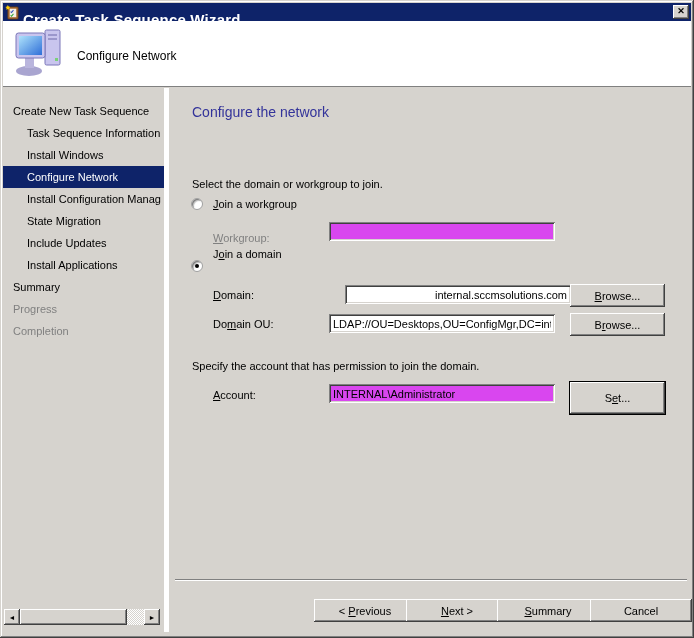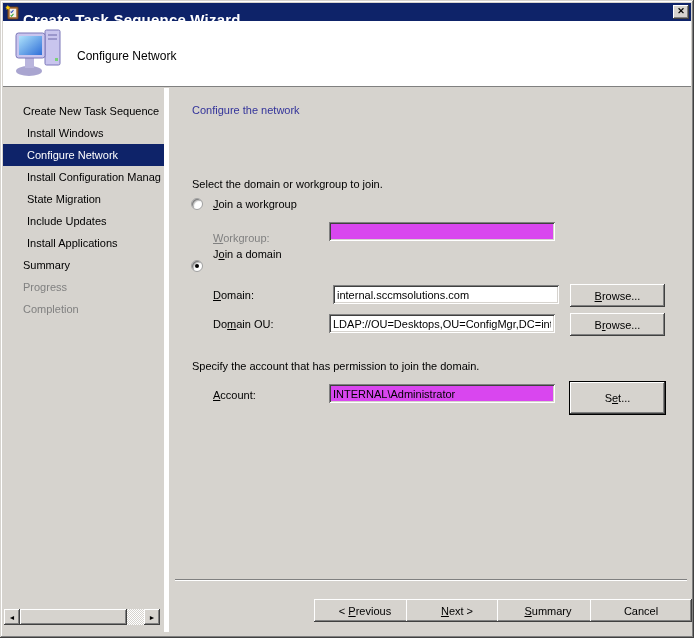--- a/index.html
+++ b/index.html
@@ -36,21 +36,21 @@
   }
   .hicon { position:absolute; left:11px; top:7px; }
   .htitle { position:absolute; left:74px; top:28px; font-size:12px; }
 
   
   .sidebar {
     position:absolute; left:3px; top:88px; width:161px; height:544px;
     background:#d6d3ce; overflow:hidden;
   }
   .steps { padding-top:12px; }
-  .step { height:22px; line-height:22px; padding-left:20px; white-space:nowrap; overflow:hidden; }
+  .step { height:22px; line-height:22px; padding-left:10px; white-space:nowrap; overflow:hidden; }
   .step.lvl1 { padding-left:24px; }
   .step.selected { background:#0e2369; color:#ffffff; }
   .step.disabled { color:#808080; }
 
   .divider { position:absolute; left:164px; top:88px; width:5px; height:544px; background:#ffffff; }
 
   
   .hscroll { position:absolute; left:4px; top:609px; width:156px; height:16px; display:flex; }
   .sbbtn {
     width:16px; height:16px; background:#d6d3ce; border:none; font-size:7px; color:#000;
@@ -61,21 +61,21 @@
   .sbthumb {
     width:107px; height:16px; background:#d6d3ce;
     box-shadow: inset -1px -1px 0 #404040, inset 1px 1px 0 #ffffff,
                 inset -2px -2px 0 #808080, inset 2px 2px 0 #d6d3ce;
   }
   .sbtrack { flex:1; background:repeating-conic-gradient(#ffffff 0% 25%, #d6d3ce 0% 50%); background-size:2px 2px; }
 
   
   .main { position:absolute; left:169px; top:88px; width:522px; height:544px; background:#d6d3ce; }
   .main .abs { position:absolute; }
-  .pageheading { font-size:11px; color:#33339a;text-align:right; }
+  .pageheading { font-size:14px; color:#33339a;text-align:right; }
   .graylbl { color:#808080; }
 
   .radio {
     width:12px; height:12px; border-radius:50%; background:#ffffff; position:absolute;
     box-shadow: inset 1px 1px 0 #808080, inset -1px -1px 0 #ffffff, inset 2px 2px 1px #40404055;
     border:1px solid #a0a0a0;
   }
   .radio.checked::after {
     content:""; position:absolute; left:3px; top:3px; width:4px; height:4px; border-radius:50%; background:#000;
   }
@@ -148,20 +148,21 @@
         <rect x="2" y="5" width="29" height="25" rx="2.5" fill="#c9c5ee" stroke="#7b77b8"></rect>
         <rect x="5" y="8" width="23" height="19" fill="url(#scr)"></rect>
       </svg>
     </span>
     <span class="htitle">Configure Network</span>
   </div>
 
   <div class="sidebar">
     <div class="steps">
       <div class="step">Create New Task Sequence</div>
+      <div class="step lvl1">Task Sequence Information</div>
       <div class="step lvl1">Install Windows</div>
       <div class="step lvl1 selected">Configure Network</div>
       <div class="step lvl1">Install Configuration Manag</div>
       <div class="step lvl1">State Migration</div>
       <div class="step lvl1">Include Updates</div>
       <div class="step lvl1">Install Applications</div>
       <div class="step">Summary</div>
       <div class="step disabled">Progress</div>
       <div class="step disabled">Completion</div>
     </div>
@@ -188,21 +189,21 @@
     <div class="radio" style="left:22px; top:110px;"></div>
     <label class="abs" style="left:44px; top:110px;"><u>J</u>oin a workgroup</label>
 
     <label class="abs graylbl" style="left:44px; top:144px;"><u>W</u>orkgroup:</label>
     <input class="field gray" style="left: 160px; top: 134px;" readonly="" value="">
 
     <div class="radio checked" style="left:22px; top:172px;"></div>
     <label class="abs" style="left:44px; top:160px;">J<u>o</u>in a domain</label>
 
     <label class="abs" style="left:44px; top:201px;"><u>D</u>omain:</label>
-    <input class="field" style="left: 164px; top: 197px;" value="internal.sccmsolutions.com">
+    <input class="field" style="left: 176px; top: 197px; text-align: right;" value="internal.sccmsolutions.com">
     <button class="btn3d" style="left:401px; top:196px;"><u>B</u>rowse...</button>
 
     <label class="abs" style="left:44px; top:230px;">Do<u>m</u>ain OU:</label>
     <input class="field" style="left: 160px; top: 226px;" value="LDAP://OU=Desktops,OU=ConfigMgr,DC=int">
     <button class="btn3d" style="left:401px; top:225px;">B<u>r</u>owse...</button>
 
     <div class="abs" style="left:23px; top:272px;">Specify the account that has permission to join the domain.</div>
 
     <label class="abs" style="left:44px; top:301px;"><u>A</u>ccount:</label>
     <input class="field gray" style="left: 160px; top: 296px;" readonly="" value="INTERNAL\Administrator">

